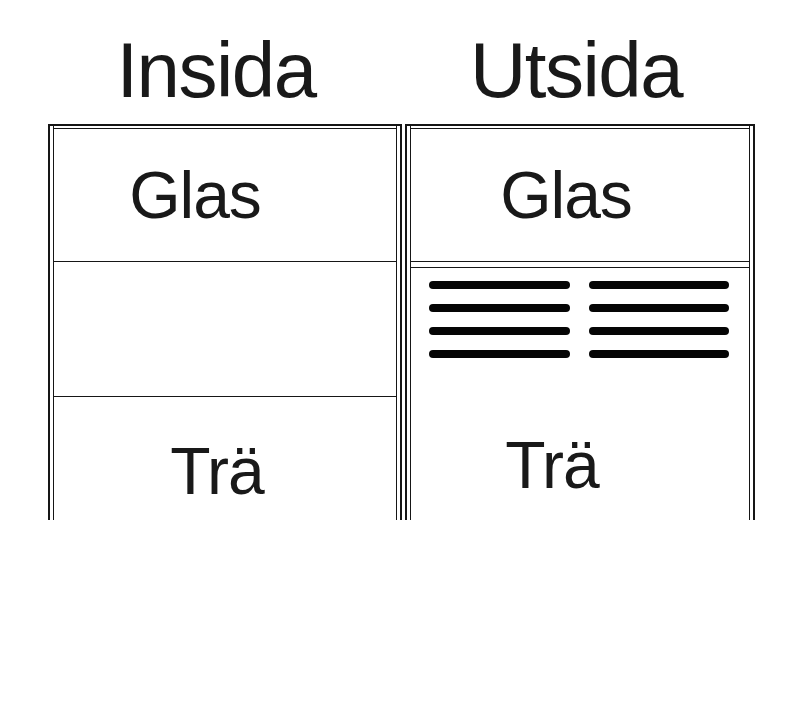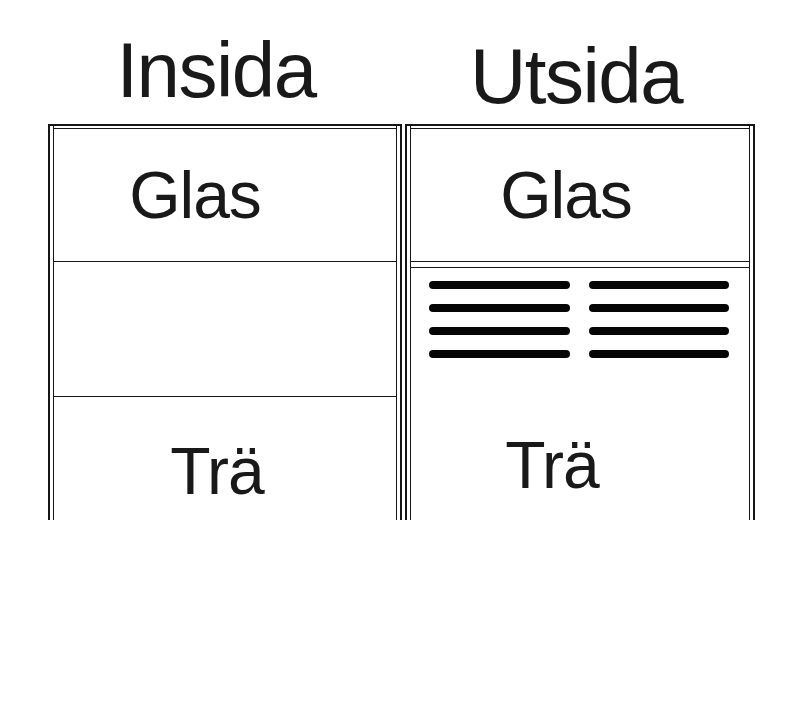--- a/index.html
+++ b/index.html
@@ -25,21 +25,21 @@
     position: absolute;
     top: 31px;
     font-size: 78px;
     line-height: 1;
     letter-spacing: -1.5px;
     text-align: center;
     white-space: nowrap;
     color: var(--text);
   }
   .t-left  { left: 48px;  width: 354px; transform: translateX(-9px); }
-  .t-right { left: 405px; width: 350px; transform: translateX(-4px); margin-top: 6px; }
+  .t-right { left: 405px; width: 350px; transform: translateX(-4px); }
 
   
   .panel {
     position: absolute;
     top: 124px;
     height: 531px;
     border: 2px solid var(--line);
     background: var(--bg);
   }
   .p-left  { left: 48px;  width: 354px; }

